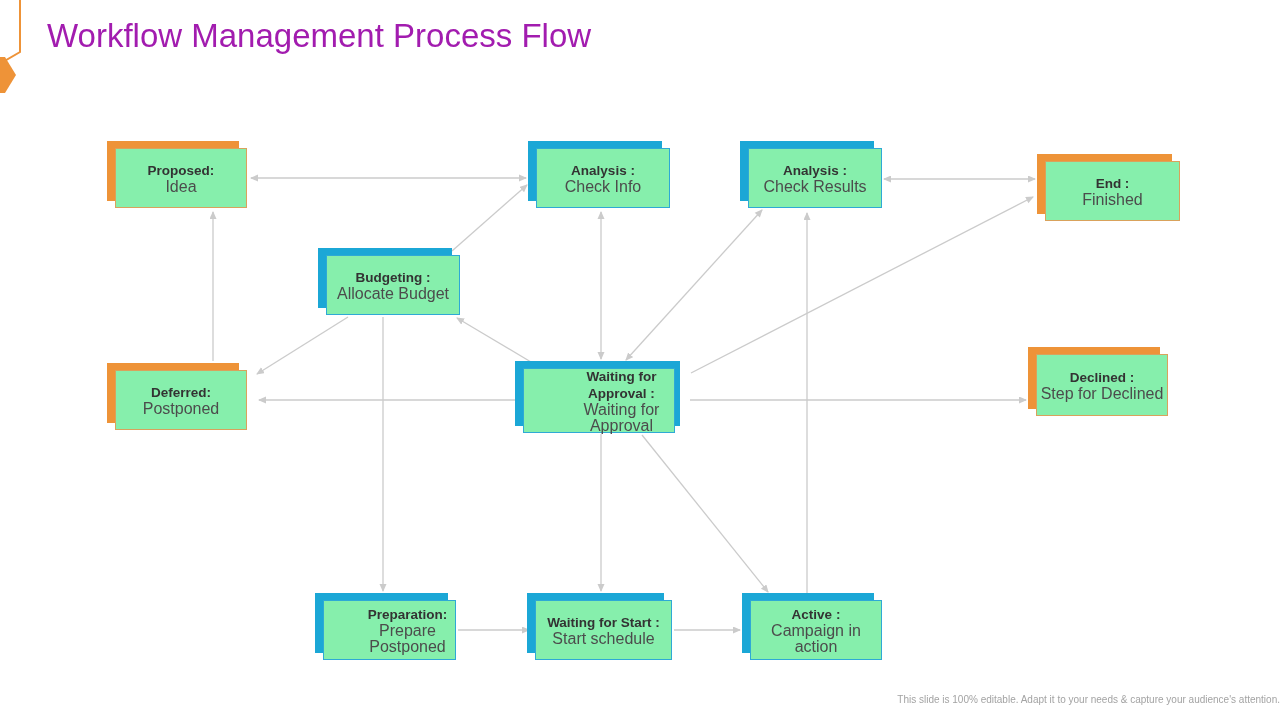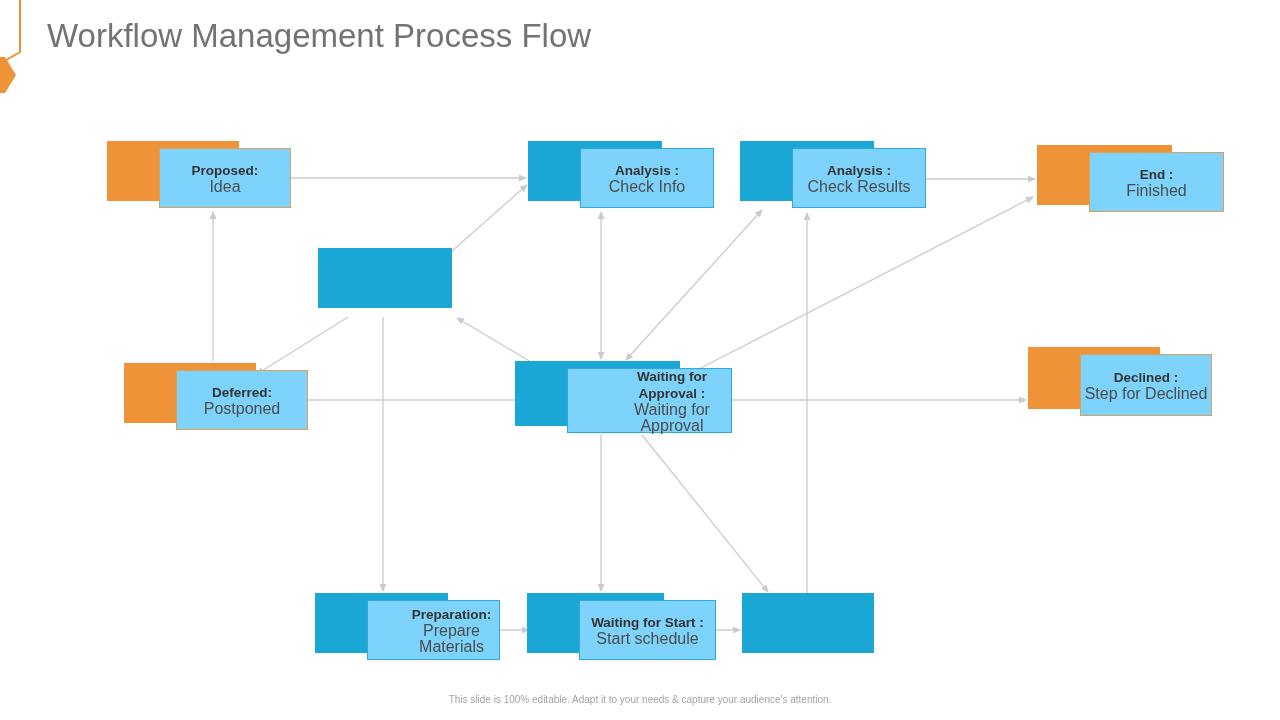--- a/index.html
+++ b/index.html
@@ -3,36 +3,35 @@
 <meta charset="utf-8">
 <style>
   html,body{margin:0;padding:0;background:#ffffff;}
   #slide{
     position:relative;width:1280px;height:720px;background:#ffffff;
     font-family:"Liberation Sans", sans-serif;overflow:hidden;
   }
   #decor-svg{position:absolute;left:0;top:0;}
   #slide-title{
     position:absolute;left:47px;top:17px;font-size:33px;font-weight:400;
-    color:#737373;letter-spacing:0px;white-space:nowrap;
+    color:#a21caf;letter-spacing:0px;white-space:nowrap;
   }
   #edges-svg{position:absolute;left:0;top:0;}
   .node{position:absolute;}
   .node .back{position:absolute;left:0;top:0;}
   .node .front{
-    position:absolute;left:8px;top:7px;background:#7dd3fc;
+    position:absolute;left:8px;top:7px;background:#86efac;
     border:1px solid #bbb;box-sizing:border-box;
     display:flex;flex-direction:column;align-items:center;justify-content:center;
     text-align:center;
-    margin-left:44px;
   }
   .node-title{font-size:13.5px;font-weight:bold;color:#333333;line-height:17px;}
   .node-sub{font-size:16px;font-weight:400;color:#4c4c4c;line-height:16px;}
   #footer-note{
-    position:absolute;left:0;right:0;top:694px;text-align:center;
+    position:absolute;left:0;right:0;top:694px;text-align:right;
     font-size:10px;color:#a3a3a3;
   }
   #page-number{
     position:absolute;right:32px;top:720px;font-size:10px;color:#4a4a4a;margin-left:32px;
   }
 </style>
 </head>
 <body>
 
 <div id="slide">
@@ -93,66 +92,74 @@
           <div class="node-sub">Check Info</div>
         </div>
       </div>
       <div class="node" style="left: 740px; top: 141px; width: 142px; height: 67px;">
         <div class="back" style="width: 134px; height: 60px; background: rgb(27, 167, 214);"></div>
         <div class="front" style="width: 134px; height: 60px; border-color: rgb(47, 169, 213);">
           <div class="node-title">Analysis :</div>
           <div class="node-sub">Check Results</div>
         </div>
       </div>
-      <div class="node" style="left: 1037px; top: 145px; width: 143px; height: 49px;">
+      <div class="node" style="left: 1037px; top: 154px; width: 143px; height: 49px;">
         <div class="back" style="width: 135px; height: 60px; background: rgb(238, 147, 56);"></div>
         <div class="front" style="width: 135px; height: 60px; border-color: rgb(217, 162, 92);">
           <div class="node-title">End :</div>
           <div class="node-sub">Finished</div>
         </div>
       </div>
       <div class="node" style="left: 318px; top: 248px; width: 142px; height: 67px;">
         <div class="back" style="width: 134px; height: 60px; background: rgb(27, 167, 214);"></div>
+        <div class="front" style="width: 134px; height: 60px; border-color: rgb(47, 169, 213);">
+          <div class="node-title">Budgeting :</div>
+          <div class="node-sub">Allocate Budget</div>
+        </div>
       </div>
       <div class="node" style="left: 515px; top: 361px; width: 173px; height: 72px;">
         <div class="back" style="width: 165px; height: 65px; background: rgb(27, 167, 214);"></div>
-        <div class="front" style="width: 165px; height: 65px; border-color: rgb(47, 169, 213); padding-left: 45px;">
+        <div class="front" style="width: 152px; height: 65px; border-color: rgb(47, 169, 213); padding-left: 45px;">
           <div class="node-title">Waiting for Approval :</div>
           <div class="node-sub">Waiting for Approval</div>
         </div>
       </div>
-      <div class="node" style="left: 124px; top: 363px; width: 116px; height: 67px;">
+      <div class="node" style="left: 107px; top: 363px; width: 116px; height: 67px;">
         <div class="back" style="width: 132px; height: 60px; background: rgb(238, 147, 56);"></div>
         <div class="front" style="width: 132px; height: 60px; border-color: rgb(217, 162, 92);">
           <div class="node-title">Deferred:</div>
           <div class="node-sub">Postponed</div>
         </div>
       </div>
       <div class="node" style="left: 1028px; top: 347px; width: 140px; height: 87px; padding-left: 24px;">
         <div class="back" style="width: 132px; height: 62px; background: rgb(238, 147, 56);"></div>
         <div class="front" style="width: 132px; height: 62px; border-color: rgb(217, 162, 92);">
           <div class="node-title">Declined :</div>
           <div class="node-sub">Step for Declined</div>
         </div>
       </div>
       <div class="node" style="left: 315px; top: 593px; width: 141px; height: 67px;">
         <div class="back" style="width: 133px; height: 60px; background: rgb(27, 167, 214);"></div>
         <div class="front" style="width: 133px; height: 60px; border-color: rgb(47, 169, 213); padding-left: 36px;">
           <div class="node-title">Preparation:</div>
-          <div class="node-sub">Prepare Materials</div>
+          <div class="node-sub">Prepare Postponed</div>
         </div>
       </div>
       <div class="node" style="left: 527px; top: 593px; width: 145px; height: 67px; padding-left: 26px;">
         <div class="back" style="width: 137px; height: 60px; background: rgb(27, 167, 214);"></div>
         <div class="front" style="width: 137px; height: 60px; border-color: rgb(47, 169, 213);">
           <div class="node-title">Waiting for Start :</div>
           <div class="node-sub">Start schedule</div>
         </div>
       </div>
       <div class="node" style="left: 742px; top: 593px; width: 140px; height: 67px;">
         <div class="back" style="width: 132px; height: 60px; background: rgb(27, 167, 214);"></div>
+        <div class="front" style="width: 132px; height: 60px; border-color: rgb(47, 169, 213);">
+          <div class="node-title">Active :</div>
+          <div class="node-sub">Campaign in action</div>
+        </div>
       </div>
     </div>
 
   <div id="footer-note">This slide is 100% editable. Adapt it to your needs &amp; capture your audience's attention.</div>
   <div id="page-number">42</div>
 
 </div>
 
 </body></html>

